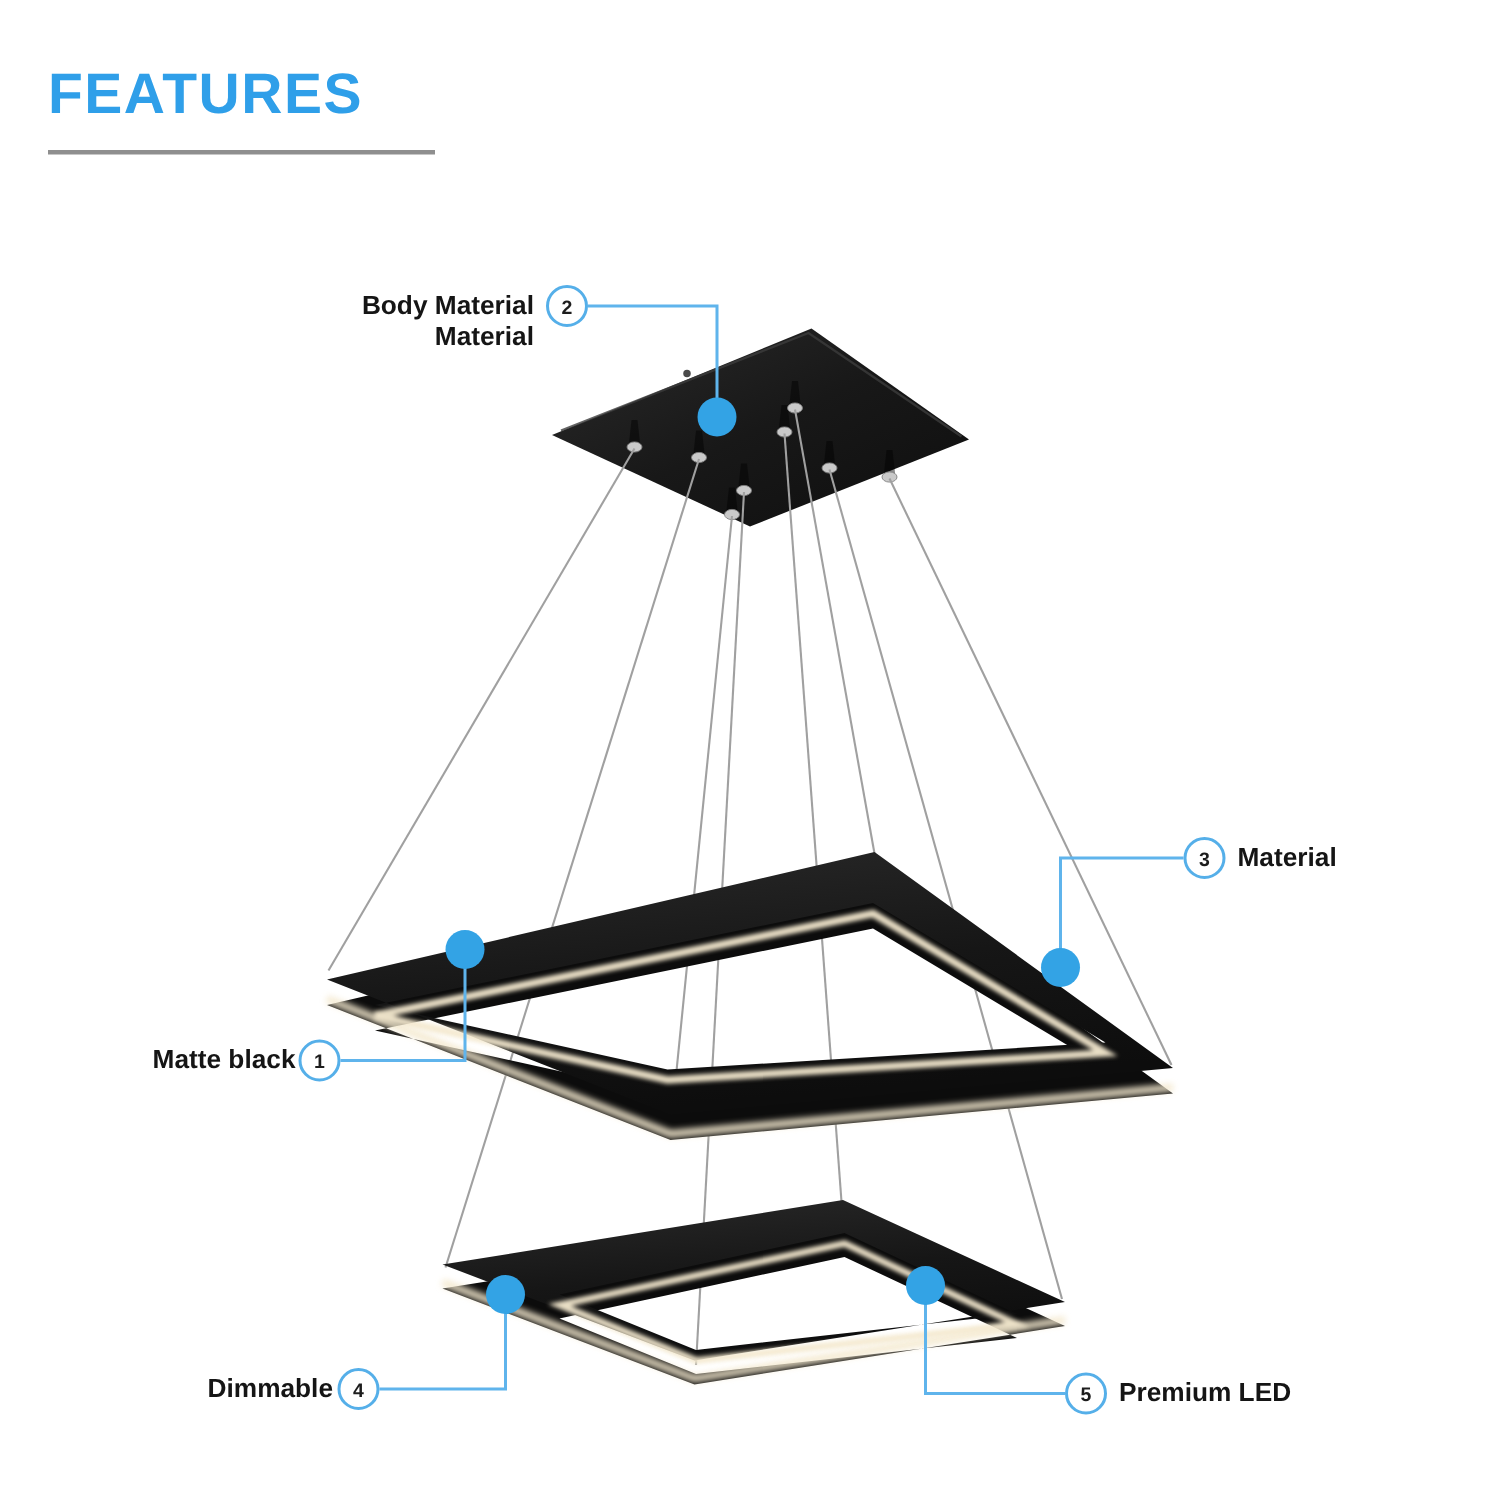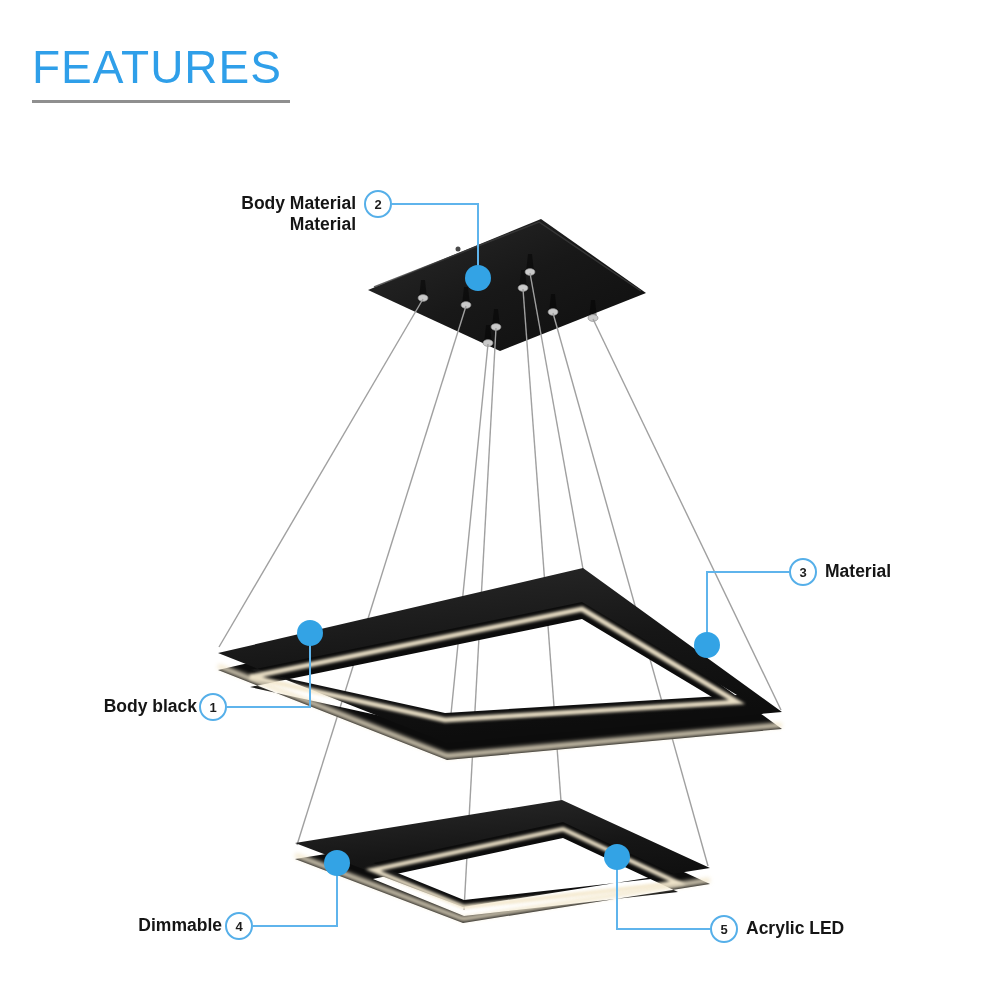--- a/index.html
+++ b/index.html
@@ -2,21 +2,21 @@
 <html><head>
 <meta charset="utf-8">
 <style>
   html,body{margin:0;padding:0;}
   body{
     width:1000px;height:1000px;position:relative;background:#ffffff;
     font-family:"Liberation Sans", sans-serif;overflow:hidden;
   }
   .page-title{
     position:absolute;left:32px;top:44px;
-    font-size:46px;font-weight:normal;letter-spacing:1px;
+    font-size:38px;font-weight:bold;letter-spacing:1px;
     color:#2f9fe9;line-height:1;
   }
   .title-underline{
     position:absolute;left:32px;top:100px;width:258px;height:3px;background:#8f8f8f;
   }
   .fixture-svg{position:absolute;left:0;top:0;}
   .callout-label{
     position:absolute;font-size:17.5px;font-weight:bold;color:#151515;
     line-height:21px;white-space:nowrap;
   }
@@ -125,20 +125,20 @@
 
 <div class="callout-label align-right" style="right:644px;top:193px;margin-left:37px;">
   <div>Body Material</div>
   <div>Material</div>
 </div>
 <div class="num-circle" style="left:364px;top:190px;">2</div>
 
 <div class="callout-label" style="left:825px;top:561px;">Material</div>
 <div class="num-circle" style="left:789px;top:558px;">3</div>
 
-<div class="callout-label align-right" style="right:803px;top:696px;">Body black</div>
+<div class="callout-label align-right" style="right:803px;top:696px;">Matte black</div>
 <div class="num-circle" style="left:199px;top:693px;">1</div>
 
 <div class="callout-label align-right" style="right:778px;top:915px;">Dimmable</div>
 <div class="num-circle" style="left:225px;top:912px;">4</div>
 
-<div class="callout-label" style="left:746px;top:918px;">Acrylic LED</div>
+<div class="callout-label" style="left:746px;top:918px;">Premium LED</div>
 <div class="num-circle" style="left:710px;top:915px;">5</div>
 
 </body></html>

